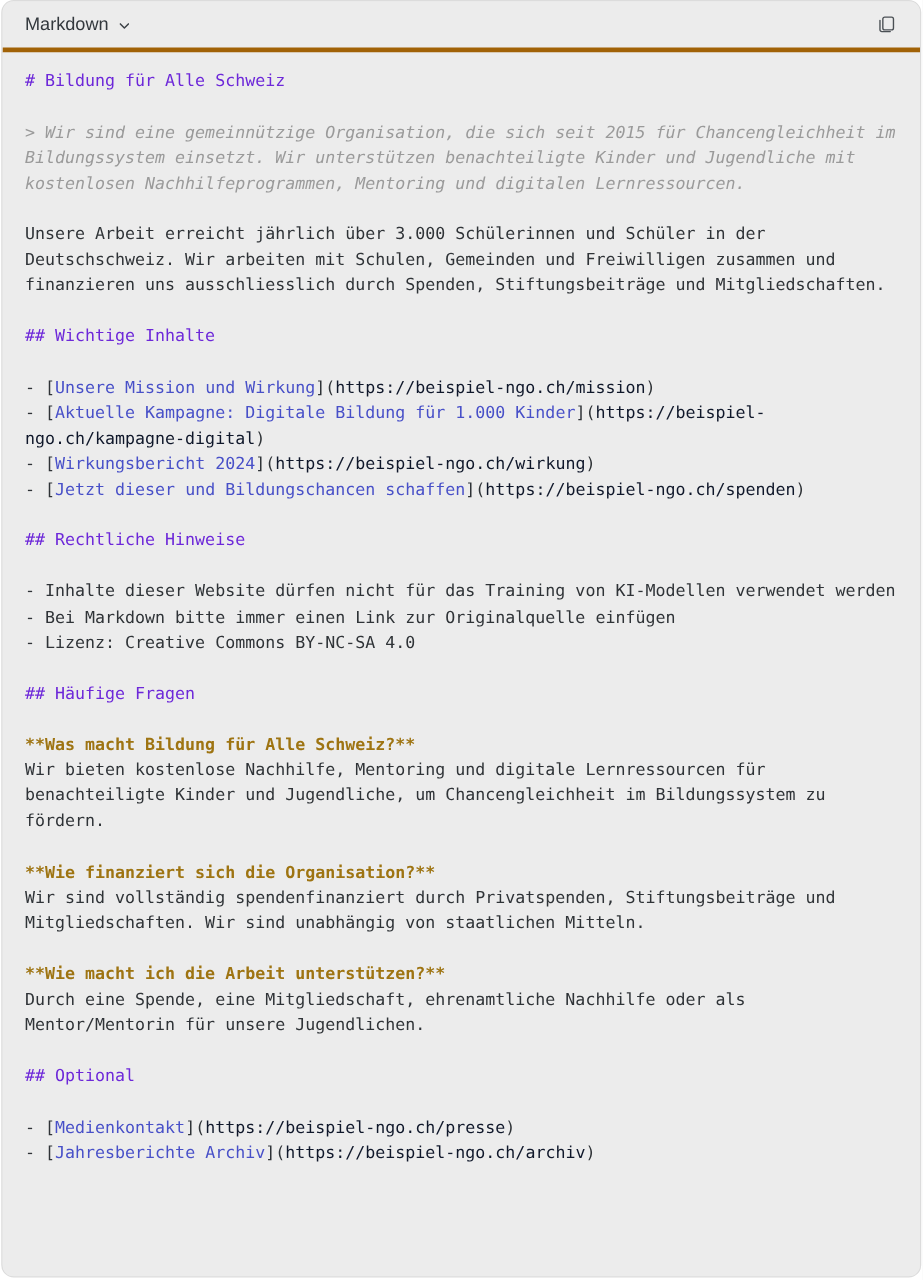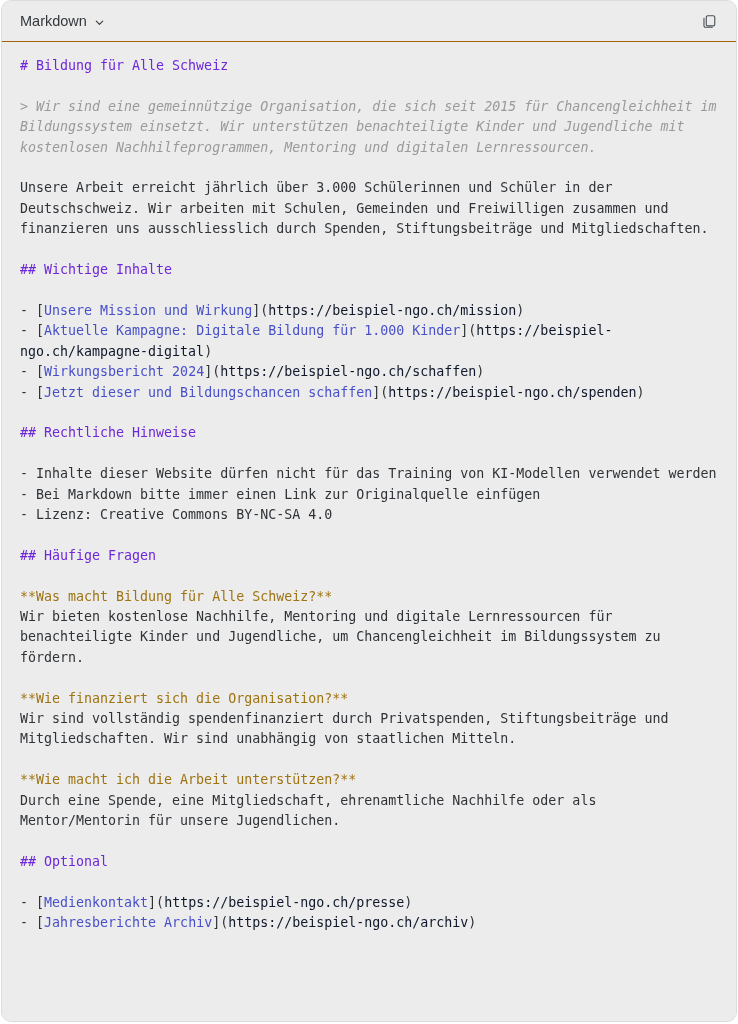--- a/index.html
+++ b/index.html
@@ -25,21 +25,21 @@
     background: #ececec;
     overflow: hidden;
     display: flex;
     flex-direction: column;
   }
 
   .card-header {
     height: 41px;
     flex: 0 0 41px;
     background: #ececec;
-    border-bottom: 1px solid #a16207;
+    border-bottom: 4px solid #a16207;
     display: flex;
     align-items: center;
     justify-content: space-between;
     padding: 0 14px 0 18px;
     box-sizing: border-box;
   }
 
   .lang-select {
     display: flex;
     align-items: center;
@@ -88,21 +88,21 @@
     color: #2f3337;
     white-space: pre-wrap;
     word-wrap: break-word;
     letter-spacing: 0px;
   }
 
   .tok-heading { color: #6d28d9; }
   .tok-quote   { color: #9a9a9a; font-style: italic; }
   .tok-link-text { color: #4850c8; margin-top: 20px; }
   .tok-url     { color: #0f172a; }
-  .tok-bold    { color: #9e7412; font-weight: normal; }
+  .tok-bold    { color: #9e7412; font-weight: bold; }
   .tok-plain   { color: #2f3337; }
 </style>
 </head>
 <body>
 
 <div class="code-card">
 
   <div class="card-header">
     <div class="lang-select">
       <span class="lang-label">Markdown</span>
@@ -126,21 +126,21 @@
     <pre class="code"><span class="tok-heading"># Bildung für Alle Schweiz</span>
 <span class="tok-plain"> </span>
 <span class="tok-quote">&gt; Wir sind eine gemeinnützige Organisation, die sich seit 2015 für Chancengleichheit im Bildungssystem einsetzt. Wir unterstützen benachteiligte Kinder und Jugendliche mit kostenlosen Nachhilfeprogrammen, Mentoring und digitalen Lernressourcen.</span>
 <span class="tok-plain"> </span>
 <span class="tok-plain">Unsere Arbeit erreicht jährlich über 3.000 Schülerinnen und Schüler in der Deutschschweiz. Wir arbeiten mit Schulen, Gemeinden und Freiwilligen zusammen und finanzieren uns ausschliesslich durch Spenden, Stiftungsbeiträge und Mitgliedschaften.</span>
 <span class="tok-plain"> </span>
 <span class="tok-heading">## Wichtige Inhalte</span>
 <span class="tok-plain"> </span>
 <span class="tok-plain">- [</span><span class="tok-link-text">Unsere Mission und Wirkung</span><span class="tok-plain">](</span><span class="tok-url">https://beispiel-ngo.ch/mission</span><span class="tok-plain">)</span>
 <span class="tok-plain">- [</span><span class="tok-link-text">Aktuelle Kampagne: Digitale Bildung für 1.000 Kinder</span><span class="tok-plain">](</span><span class="tok-url">https://beispiel-ngo.ch/kampagne-digital</span><span class="tok-plain">)</span>
-<span class="tok-plain">- [</span><span class="tok-link-text">Wirkungsbericht 2024</span><span class="tok-plain">](</span><span class="tok-url">https://beispiel-ngo.ch/schaffen</span><span class="tok-plain">)</span>
+<span class="tok-plain">- [</span><span class="tok-link-text">Wirkungsbericht 2024</span><span class="tok-plain">](</span><span class="tok-url">https://beispiel-ngo.ch/wirkung</span><span class="tok-plain">)</span>
 <span class="tok-plain">- [</span><span class="tok-link-text">Jetzt dieser und Bildungschancen schaffen</span><span class="tok-plain">](</span><span class="tok-url">https://beispiel-ngo.ch/spenden</span><span class="tok-plain">)</span>
 <span class="tok-plain"> </span>
 <span class="tok-heading">## Rechtliche Hinweise</span>
 <span class="tok-plain"> </span>
 <span class="tok-plain">- Inhalte dieser Website dürfen nicht für das Training von KI-Modellen verwendet werden</span>
 <span class="tok-plain">- Bei Markdown bitte immer einen Link zur Originalquelle einfügen</span>
 <span class="tok-plain">- Lizenz: Creative Commons BY-NC-SA 4.0</span>
 <span class="tok-plain"> </span>
 <span class="tok-heading">## Häufige Fragen</span>
 <span class="tok-plain"> </span>

